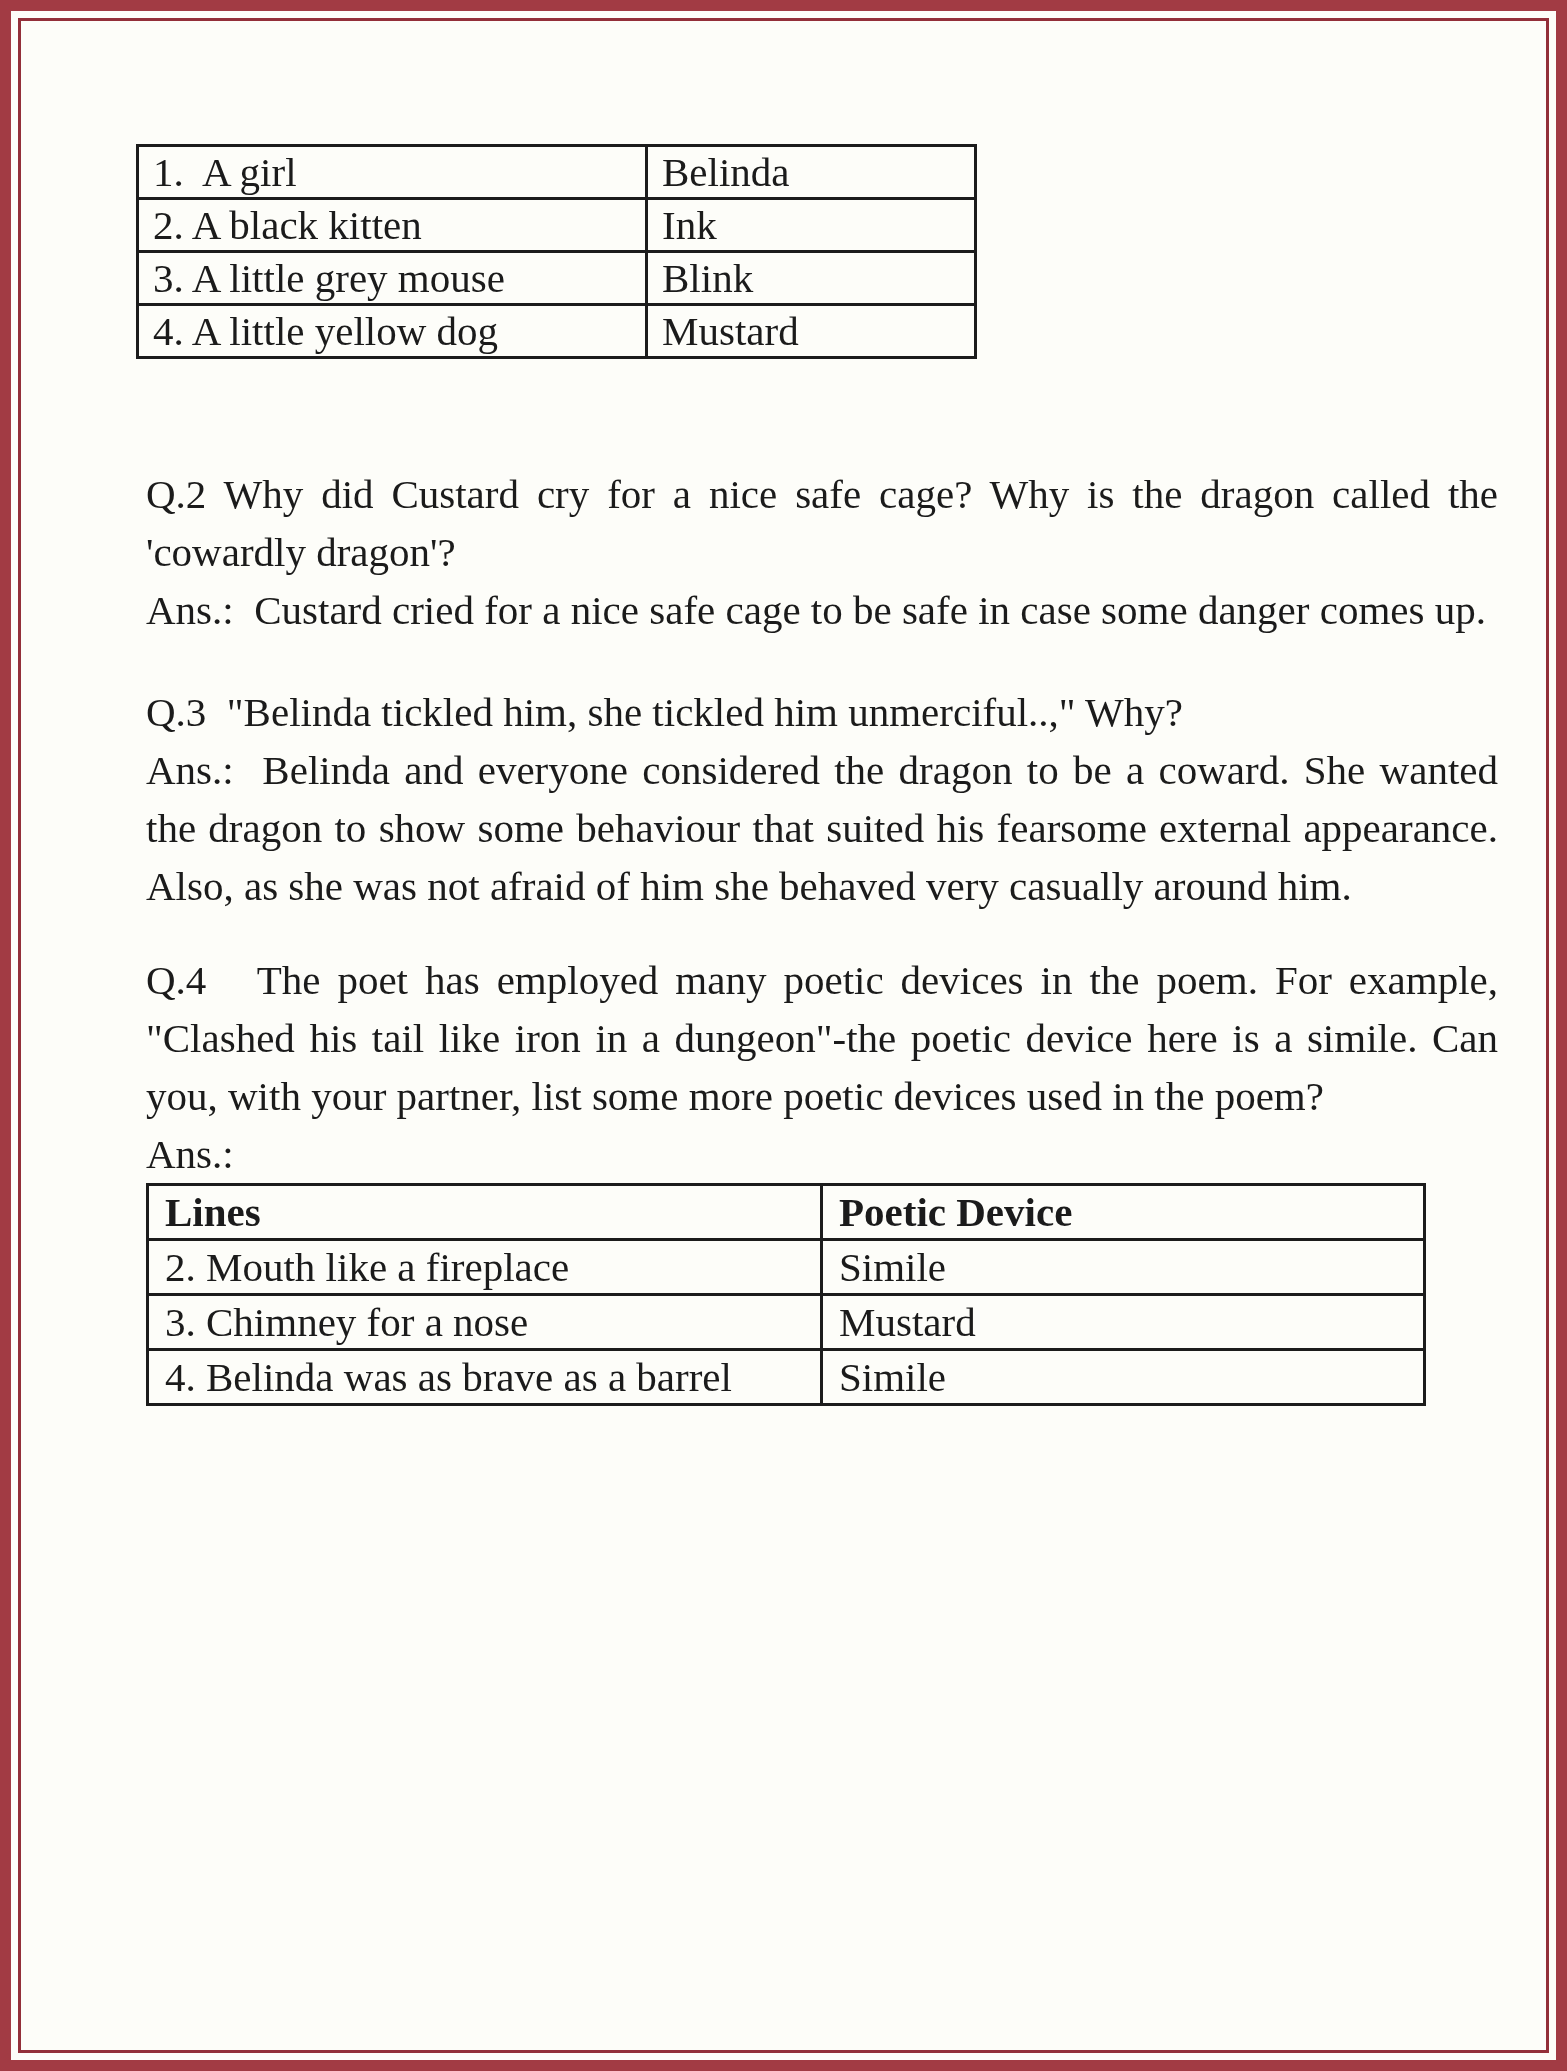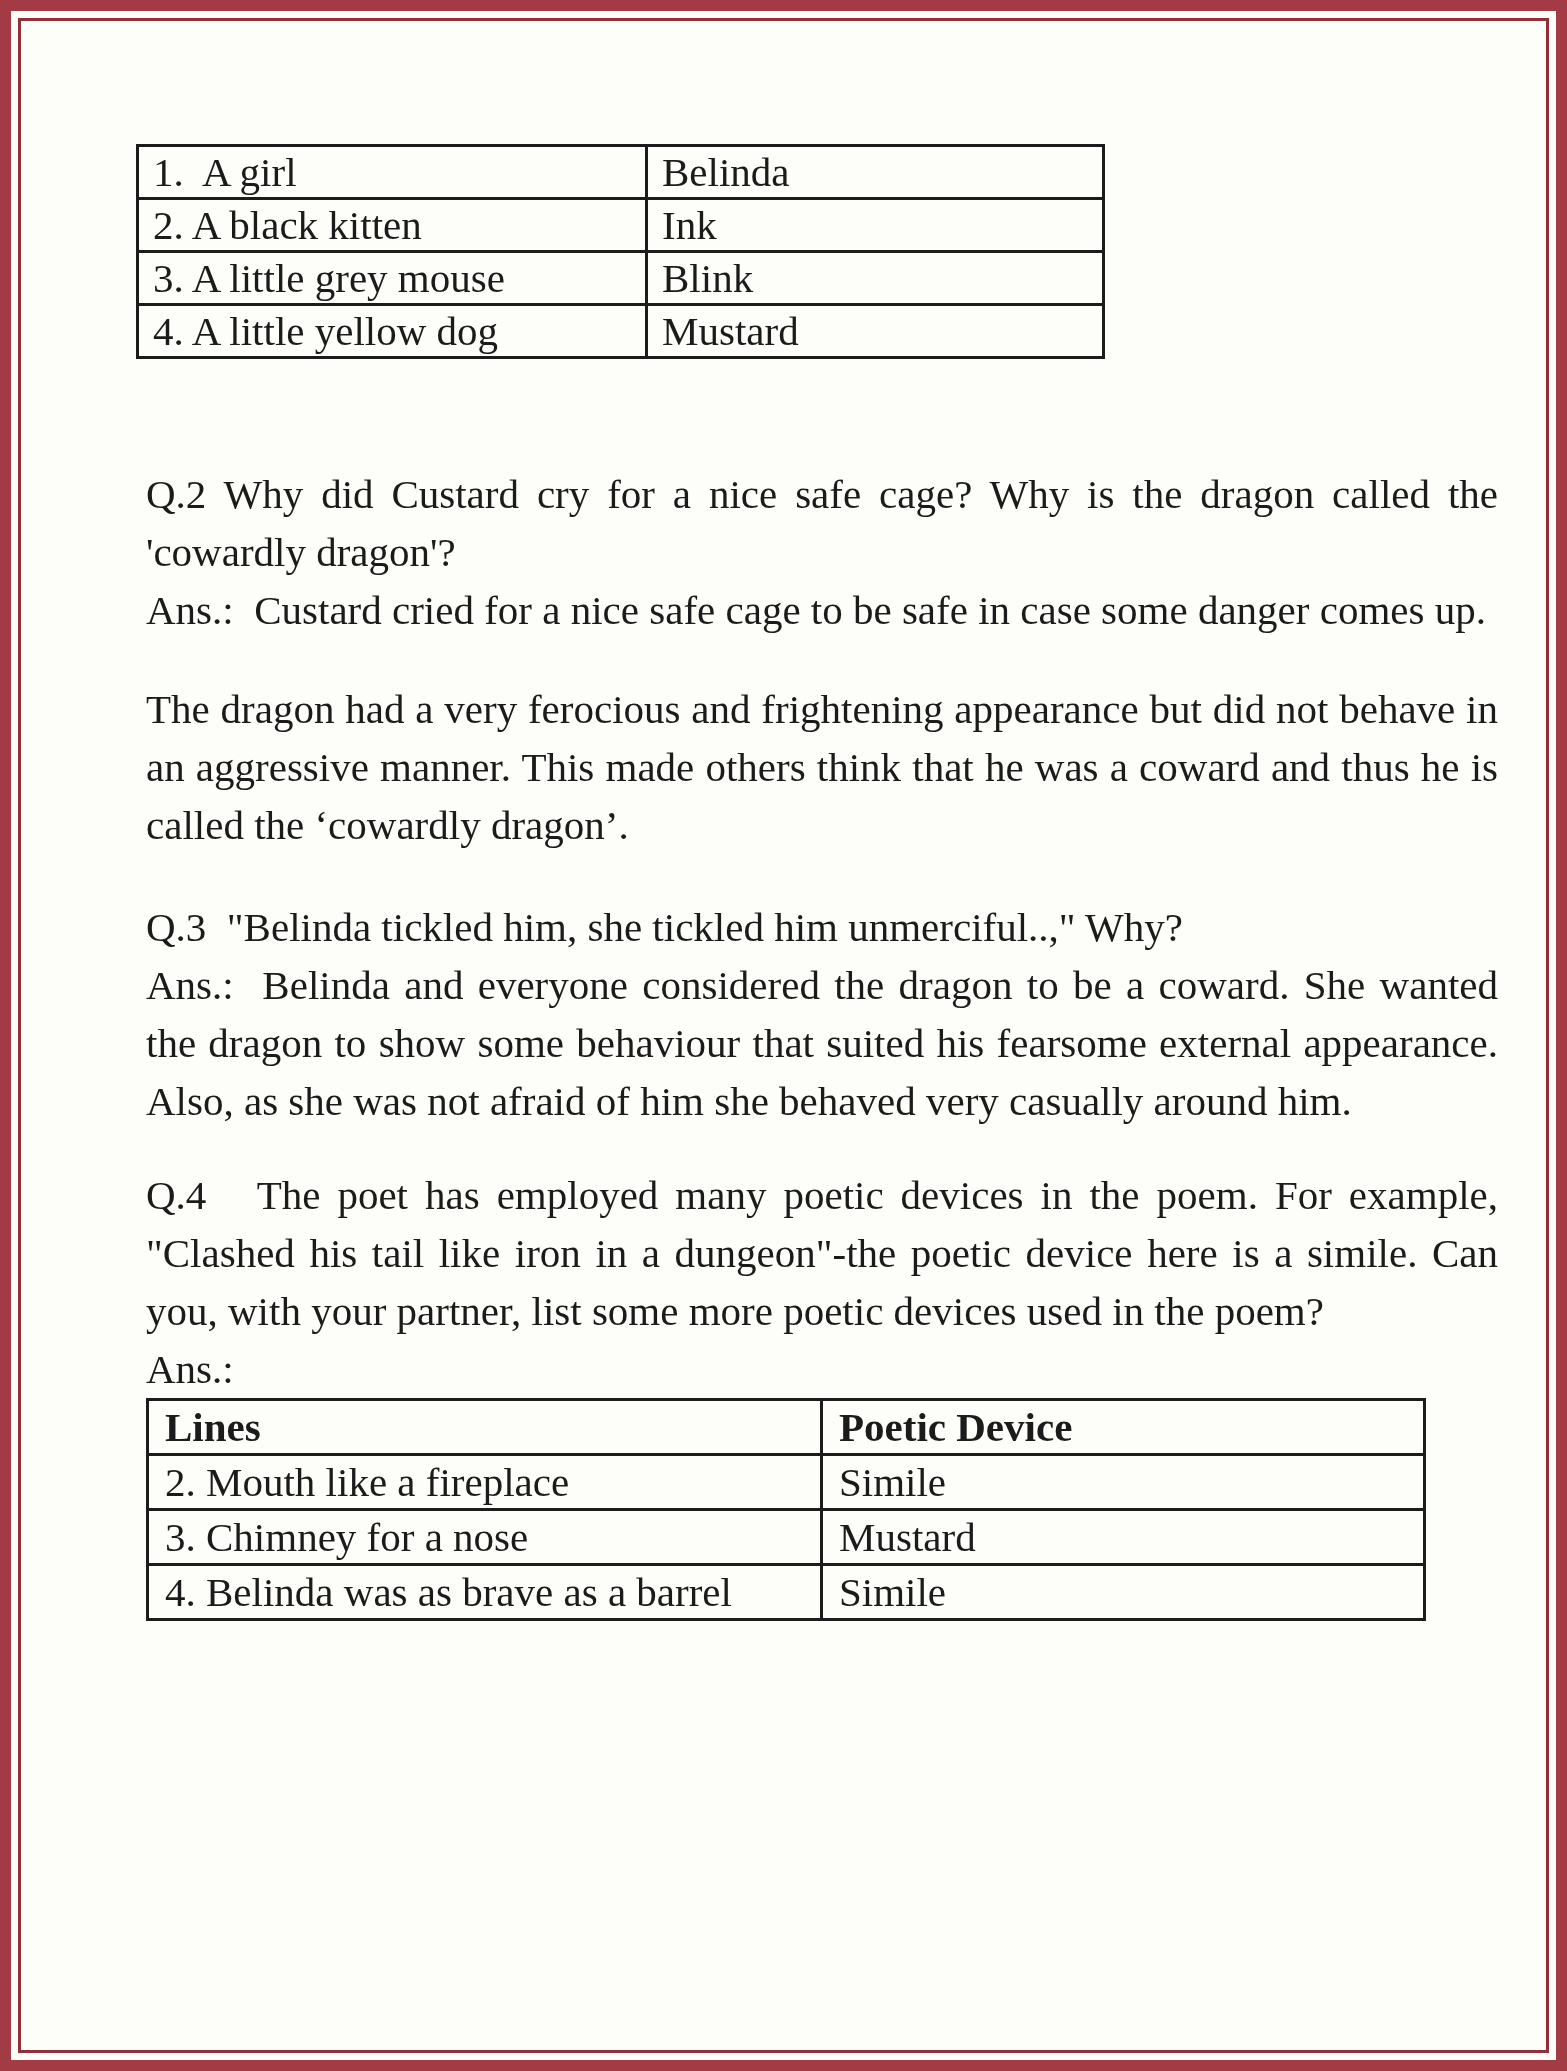--- a/index.html
+++ b/index.html
@@ -31,21 +31,21 @@
     font-size: 41px;
     line-height: 58px;
     color: #1b1b1b;
   }
   table {
     border-collapse: collapse;
     table-layout: fixed;
   }
   .char-table {
     margin: 133px 0 0 -10px;
-    width: 969px;
+    width: 841px;
   }
   .char-table td {
     border: 3px solid #1c1c1c;
     height: 50px;
     line-height: 50px;
     padding: 0 0 0 14px;
     overflow: hidden;
     white-space: nowrap;
   }
   .char-table td.col-item { width: 492px; }
@@ -106,21 +106,20 @@
         <tr>
           <td class="col-item">4. A little yellow dog</td>
           <td>Mustard</td>
         </tr>
       </tbody>
     </table>
 
     <p class="qtext sp-q2">Q.2 Why did Custard cry for a nice safe cage? Why is the dragon called the 'cowardly dragon'?</p>
     <p class="qtext">Ans.:&nbsp; Custard cried for a nice safe cage to be safe in case some danger comes up.</p>
 
-    <p class="qtext sp-para">The dragon had a very ferocious and frightening appearance but did not behave in an aggressive manner. This made others think that he was a coward and thus he is called the ‘cowardly dragon’.</p>
 
     <p class="qtext sp-q3">Q.3&nbsp; "Belinda tickled him, she tickled him unmerciful..," Why?</p>
     <p class="qtext">Ans.:&nbsp; Belinda and everyone considered the dragon to be a coward. She wanted the dragon to show some behaviour that suited his fearsome external appearance. Also, as she was not afraid of him she behaved very casually around him.</p>
 
     <p class="qtext sp-q4">Q.4&nbsp;&nbsp; The poet has employed many poetic devices in the poem. For example, "Clashed his tail like iron in a dungeon"-the poetic device here is a simile. Can you, with your partner, list some more poetic devices used in the poem?</p>
     <p class="leftline">Ans.:</p>
 
     <table class="poetic-table">
       <tbody>
         <tr>

